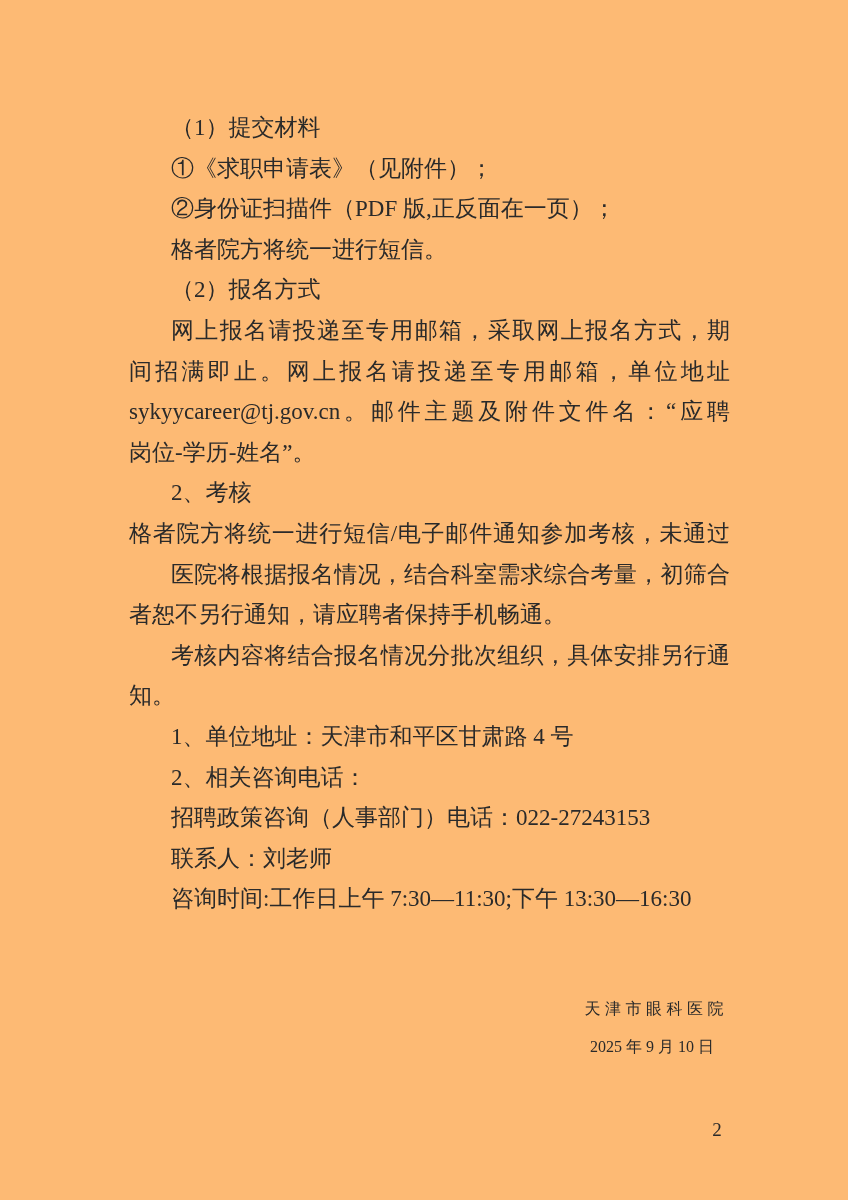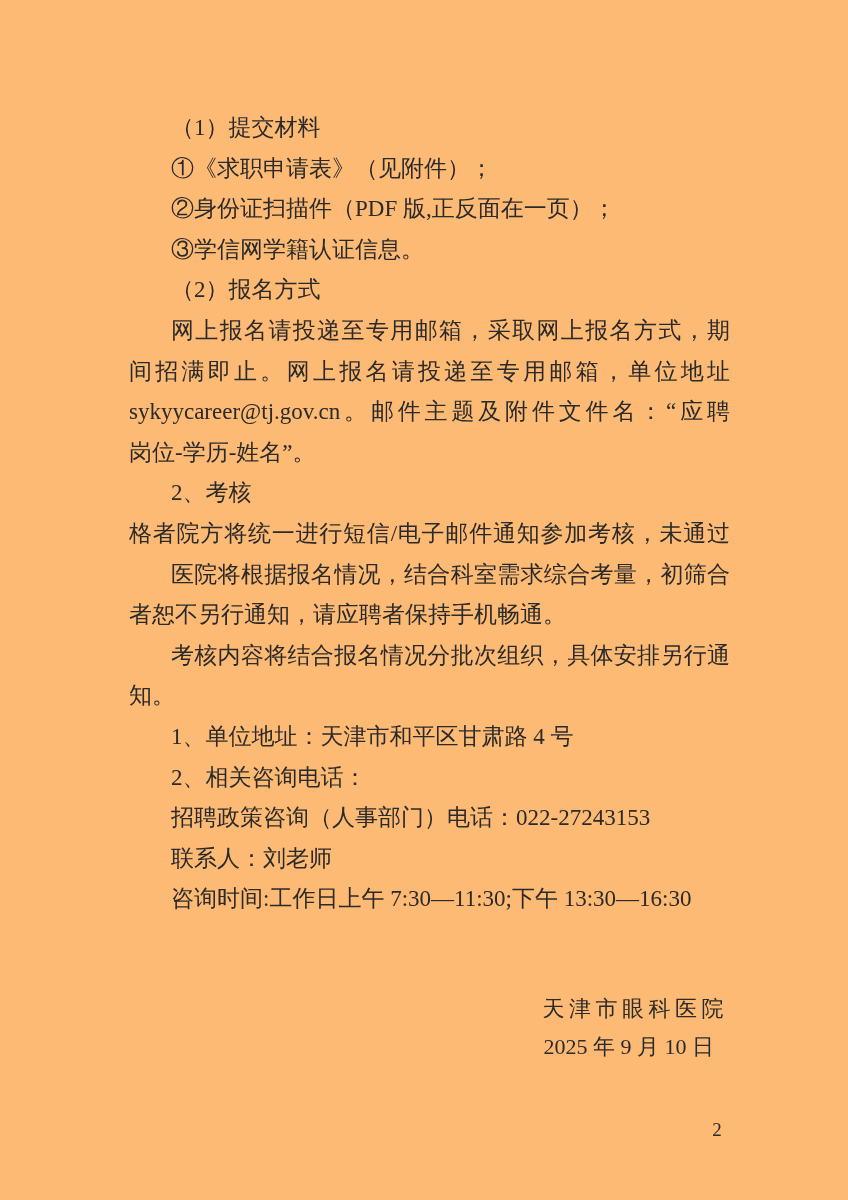--- a/index.html
+++ b/index.html
@@ -45,21 +45,21 @@
     font-family: "Liberation Sans", "DejaVu Sans", sans-serif;
     font-size: 21.5px;
     color: #222222;
   }
   .signature {
     position: absolute;
     left: 129px;
     top: 990px;
     width: 601px;
     text-align: right;
-    font-size: 22px;
+    font-size: 16px;
     color: #2a2a2a;
   }
   .sig-org {
     letter-spacing: 4.5px;
     padding-right: 2px;
     line-height: 38px;
   }
   .sig-date {
     padding-right: 16px;
     line-height: 38px;
@@ -75,21 +75,21 @@
   }
 </style>
 </head>
 <body>
 
 <div class="page">
   <div class="body-text">
       <div class="line indent-normal">（1）提交材料</div>
       <div class="line indent-normal">①《求职申请表》（见附件）；</div>
       <div class="line indent-normal">②身份证扫描件（PDF 版,正反面在一页）；</div>
-      <div class="line indent-normal">③学信网学籍认证信息。</div>
+      <div class="line indent-normal">格者院方将统一进行短信。</div>
       <div class="line indent-normal">（2）报名方式</div>
       <div class="line justify indent-normal">网上报名请投递至专用邮箱，采取网上报名方式，期</div>
       <div class="line justify">间招满即止。网上报名请投递至专用邮箱，单位地址</div>
       <div class="line justify">sykyycareer@tj.gov.cn。邮件主题及附件文件名：“应聘</div>
       <div class="line">岗位-学历-姓名”。</div>
       <div class="line indent-normal">2、考核</div>
       <div class="line justify">格者院方将统一进行短信/电子邮件通知参加考核，未通过</div>
       <div class="line justify indent-normal">医院将根据报名情况，结合科室需求综合考量，初筛合</div>
       <div class="line">者恕不另行通知，请应聘者保持手机畅通。</div>
       <div class="line justify indent-normal">考核内容将结合报名情况分批次组织，具体安排另行通</div>

